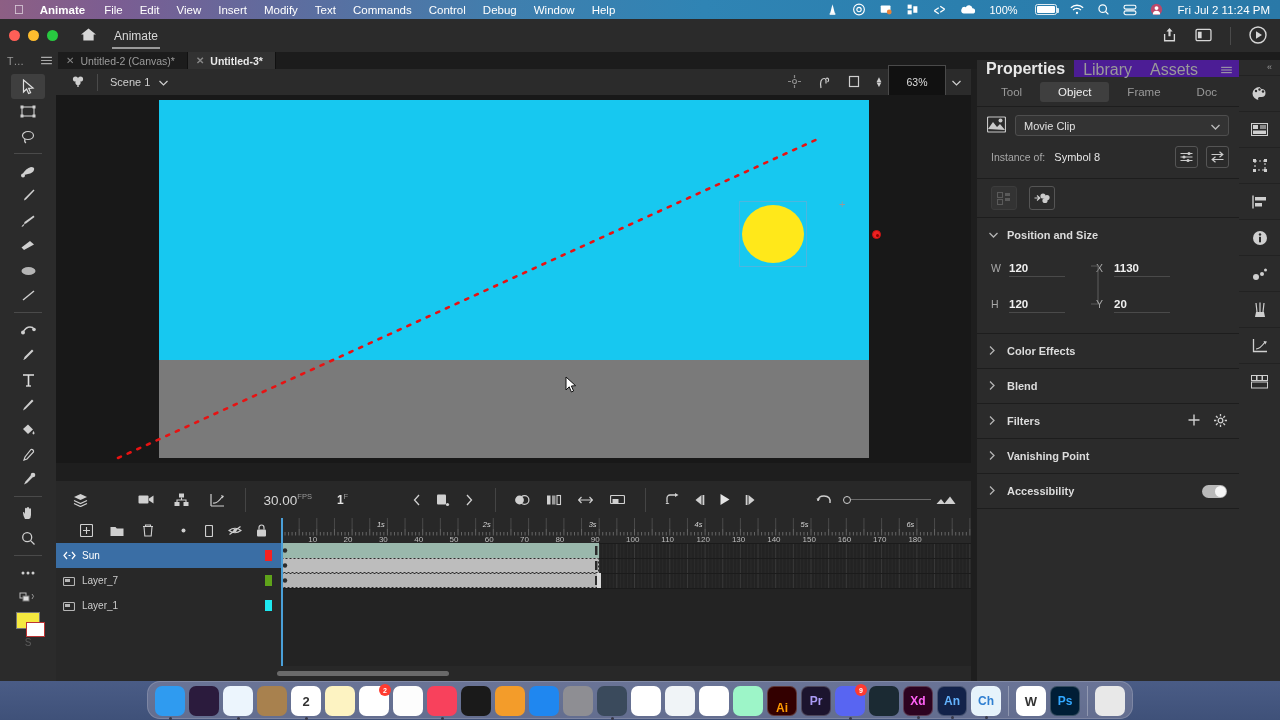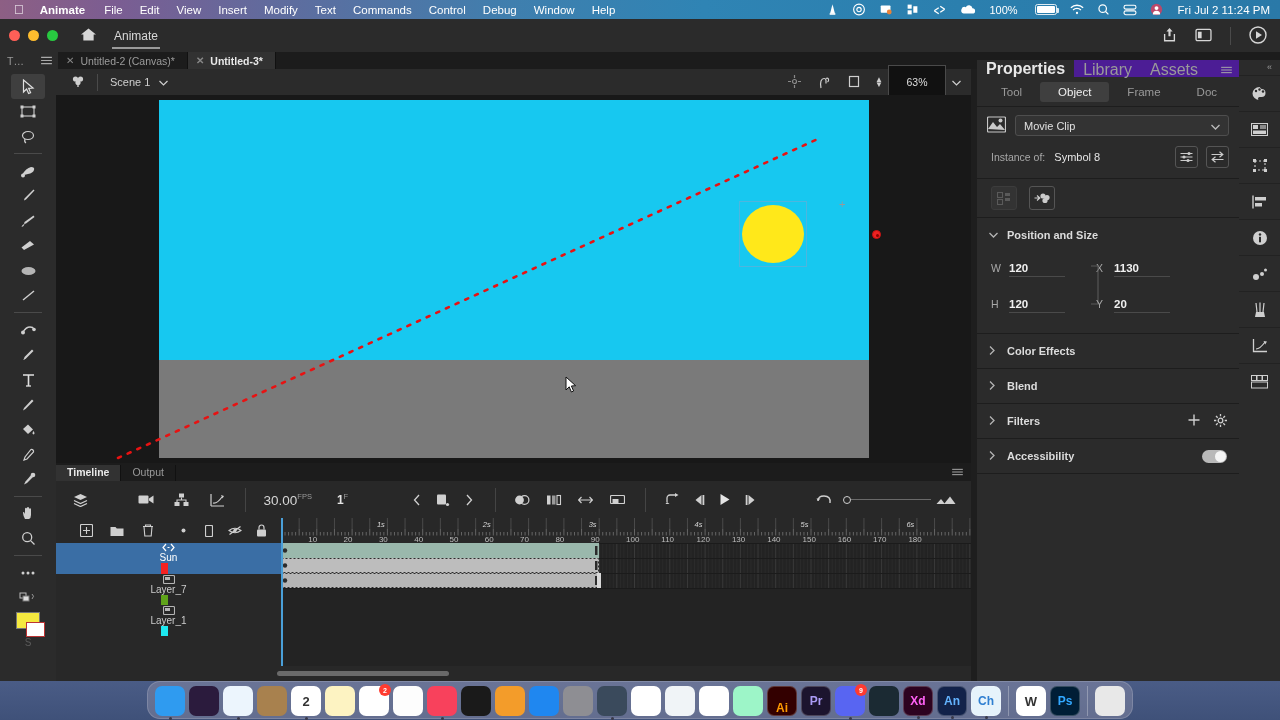--- a/index.html
+++ b/index.html
@@ -100,21 +100,21 @@
   .fps sup { font-size:7.5px; color:#9a9a9a; vertical-align: super;}
   .fnum { font-size:12px; font-weight:bold; color:#e4e4e4; }
   .fnum sup { font-size:7.5px; font-weight:normal; color:#9a9a9a; }
   .slider { width:80px; height:1px; background:#6a6a6a; }
   .sknob { width:8px; height:8px; border:1.3px solid #cfcfcf; border-radius:50%; }
 
   .layerhead { position:absolute; left:56px; top:518px; width:225px; height:25px; background:#282828;
                display:flex; align-items:center; }
   .layerhead .li { width:26px; height:22px; display:flex; align-items:center; justify-content:center; color:#cfcfcf;}
   .layers { position:absolute; left:56px; top:543px; width:225px; height:138px; background:#282828; }
-  .lrow { height:31px; display:flex; align-items:center; font-size:10px; color:#ccc; position:relative;flex-direction:column; }
+  .lrow { height:25px; display:flex; align-items:center; font-size:10px; color:#ccc; position:relative; }
   .lrow.sel { background:#3a6ea5; color:#fff; }
   .lrow .lico { width:26px; display:flex; justify-content:center; color:#cfcfcf; }
   .lrow .lname { flex:1; }
   .lrow .lcolor { width:7px; height:11px; margin-right:9px; }
 
   .ruler { position:absolute; left:281px; top:518px; width:690px; height:25px; background:#282828; }
   .tracks { position:absolute; left:281px; top:543px; width:690px; height:138px; background:#232323; }
   .playhead { position:absolute; left:0px; top:518px; width:2px; height:163px; background:#4a9fd8; }
 
   .tlfooter { position:absolute; left:56px; top:666px; width:915px; height:15px; background:#282828; }
@@ -514,29 +514,20 @@
     </svg>
     <div class="selbox"></div>
     <div class="sun"></div>
     <div class="regpt"></div>
     <div class="crosshair">+</div>
     <svg class="cursor" viewBox="0 0 12 18">
       <path d="M1 1 L1 14 L4.2 10.8 L6.4 16 L8.6 15 L6.4 10 L10.6 9.7z" fill="#fff" stroke="#111" stroke-width="1"></path>
     </svg>
   </div>
 
-  <div class="tlbar">
-    <span class="tab active">Timeline</span>
-    <span class="tab">Output</span>
-    <span class="grip">
-      <svg width="11" height="8" viewBox="0 0 12 9">
-          <path d="M0 1.5 h12 M0 4.5 h12 M0 7.5 h12" stroke="#aaa" stroke-width="1.1"></path>
-        </svg>
-    </span>
-  </div>
 
   <div class="tltool">
     <span class="ti" style="margin-left:11px">
       <svg width="15" height="14" viewBox="0 0 15 14">
           <path d="M7.5 1 L14 4 L7.5 7 L1 4z" fill="#d0d0d0"></path>
           <path d="M1 7.5 L7.5 10.5 L14 7.5" fill="none" stroke="#d0d0d0" stroke-width="1.3"></path>
           <path d="M1 10.5 L7.5 13.5 L14 10.5" fill="none" stroke="#d0d0d0" stroke-width="1.3"></path>
         </svg>
     </span>
     <span style="flex:1"></span>
@@ -1379,20 +1370,30 @@
         </span>
       </div>
     </div>
     <div class="sect">
       <div class="secthead">
         <span class="arr">
           <svg width="6" height="9" viewBox="0 0 6 9">
               <path d="M1 0.5 L5 4.5 L1 8.5" fill="none" stroke="#b4b4b4" stroke-width="1.3"></path>
             </svg>
         </span>
+        <span>Vanishing Point</span>
+      </div>
+    </div>
+    <div class="sect">
+      <div class="secthead">
+        <span class="arr">
+          <svg width="6" height="9" viewBox="0 0 6 9">
+              <path d="M1 0.5 L5 4.5 L1 8.5" fill="none" stroke="#b4b4b4" stroke-width="1.3"></path>
+            </svg>
+        </span>
         <span>Accessibility</span>
         <span class="right">
           <span class="toggle"></span>
         </span>
       </div>
     </div>
   </div>
 
   <div class="rail">
     <span class="rtop">«</span>

